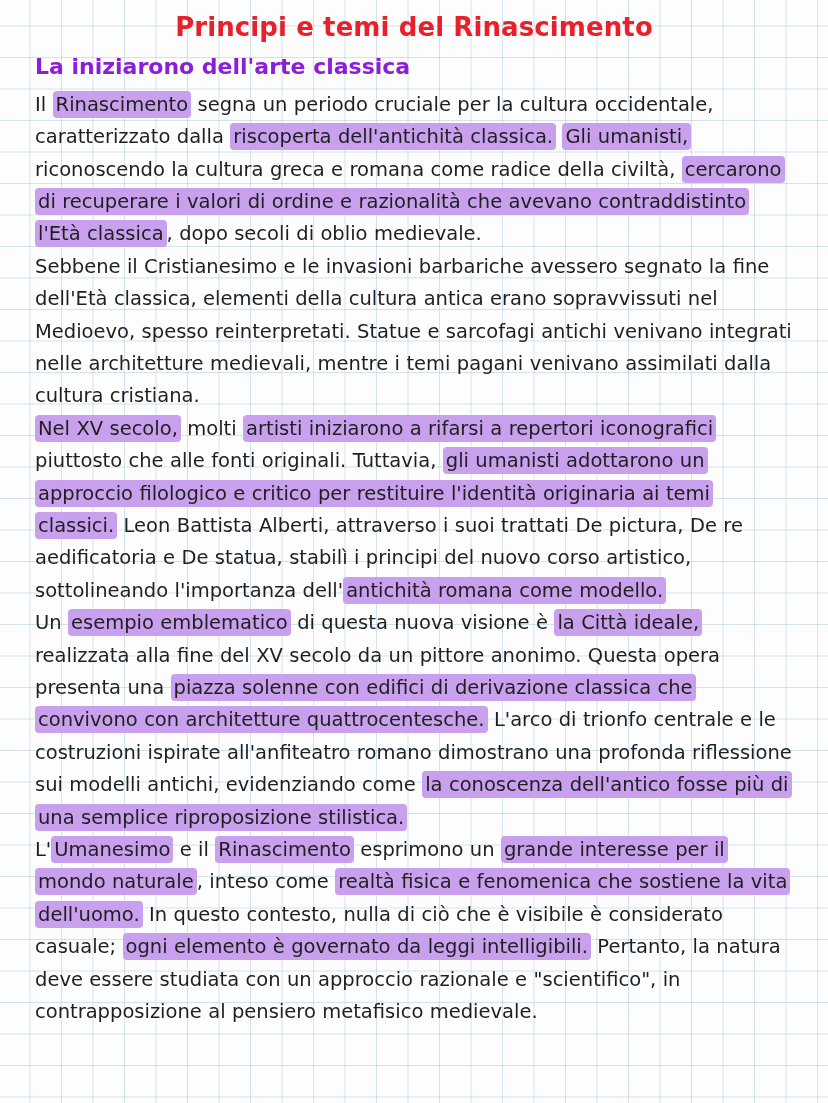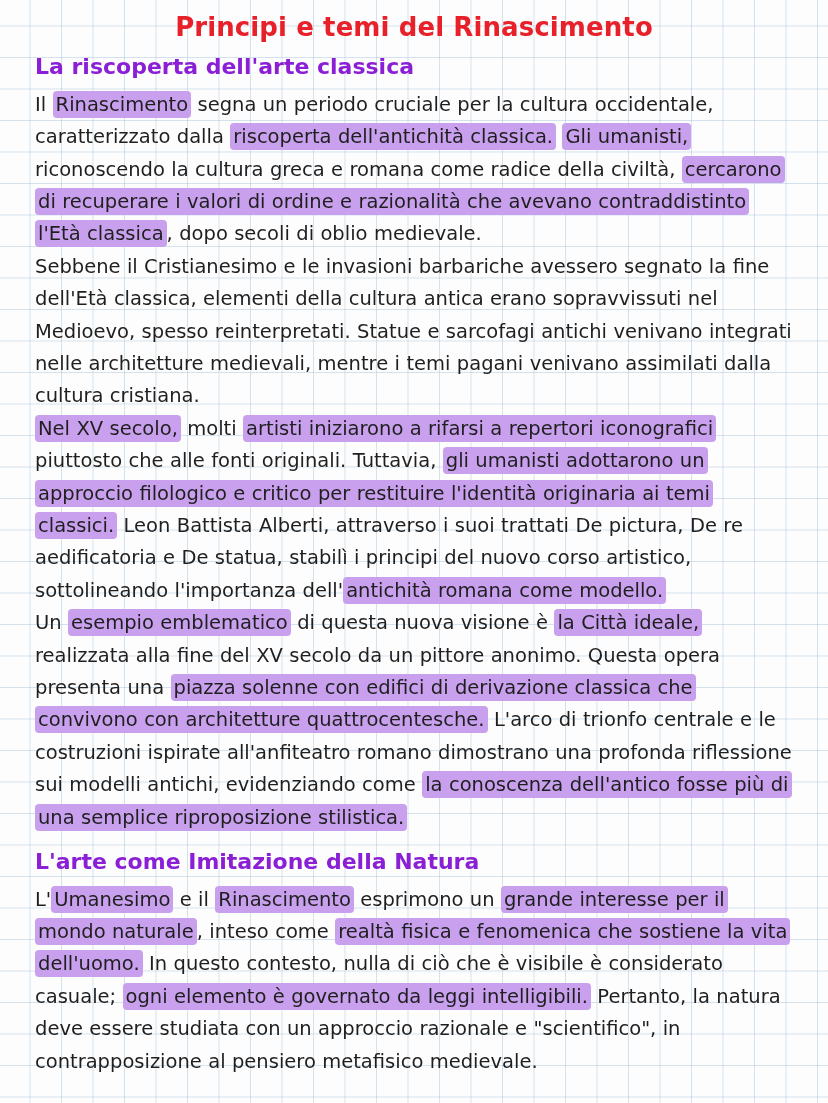--- a/index.html
+++ b/index.html
@@ -68,28 +68,27 @@
     margin-bottom: 0px;
   }
 </style>
 </head>
 <body>
 
 <div id="page">
 
   <h1 class="doc-title">Principi e temi del Rinascimento</h1>
 
-  <h2 class="section-heading">La riscoperta dell'arte classica</h2>
+  <h2 class="section-heading">La iniziarono dell'arte classica</h2>
 
   <div class="block">
     <p class="para">Il <mark class="hl">Rinascimento</mark> segna un periodo cruciale per la cultura occidentale, caratterizzato dalla <mark class="hl">riscoperta dell'antichità classica.</mark> <mark class="hl">Gli umanisti,</mark> riconoscendo la cultura greca e romana come radice della civiltà, <mark class="hl">cercarono di recuperare i valori di ordine e razionalità che avevano contraddistinto l'Età classica</mark>, dopo secoli di oblio medievale.</p>
     <p class="para">Sebbene il Cristianesimo e le invasioni barbariche avessero segnato la fine dell'Età classica, elementi della cultura antica erano sopravvissuti nel Medioevo, spesso reinterpretati. Statue e sarcofagi antichi venivano integrati nelle architetture medievali, mentre i temi pagani venivano assimilati dalla cultura cristiana.</p>
     <p class="para"><mark class="hl">Nel XV secolo,</mark> molti <mark class="hl">artisti iniziarono a rifarsi a repertori iconografici</mark> piuttosto che alle fonti originali. Tuttavia, <mark class="hl">gli umanisti adottarono un approccio filologico e critico per restituire l'identità originaria ai temi classici.</mark> Leon Battista Alberti, attraverso i suoi trattati De pictura, De re aedificatoria e De statua, stabilì i principi del nuovo corso artistico, sottolineando l'importanza dell'<mark class="hl">antichità romana come modello.</mark></p>
     <p class="para">Un <mark class="hl">esempio emblematico</mark> di questa nuova visione è <mark class="hl">la Città ideale,</mark> realizzata alla fine del XV secolo da un pittore anonimo. Questa opera presenta una <mark class="hl">piazza solenne con edifici di derivazione classica che convivono con architetture quattrocentesche.</mark> L'arco di trionfo centrale e le costruzioni ispirate all'anfiteatro romano dimostrano una profonda riflessione sui modelli antichi, evidenziando come <mark class="hl">la conoscenza dell'antico fosse più di una semplice riproposizione stilistica.</mark></p>
   </div>
 
-  <h2 class="section-heading second">L'arte come Imitazione della Natura</h2>
 
   <div class="block">
     <p class="para">L'<mark class="hl">Umanesimo</mark> e il <mark class="hl">Rinascimento</mark> esprimono un <mark class="hl">grande interesse per il mondo naturale</mark>, inteso come <mark class="hl">realtà fisica e fenomenica che sostiene la vita dell'uomo.</mark> In questo contesto, nulla di ciò che è visibile è considerato casuale; <mark class="hl">ogni elemento è governato da leggi intelligibili.</mark> Pertanto, la natura deve essere studiata con un approccio razionale e "scientifico", in contrapposizione al pensiero metafisico medievale.</p>
   </div>
 
 </div>
 
 </body></html>

